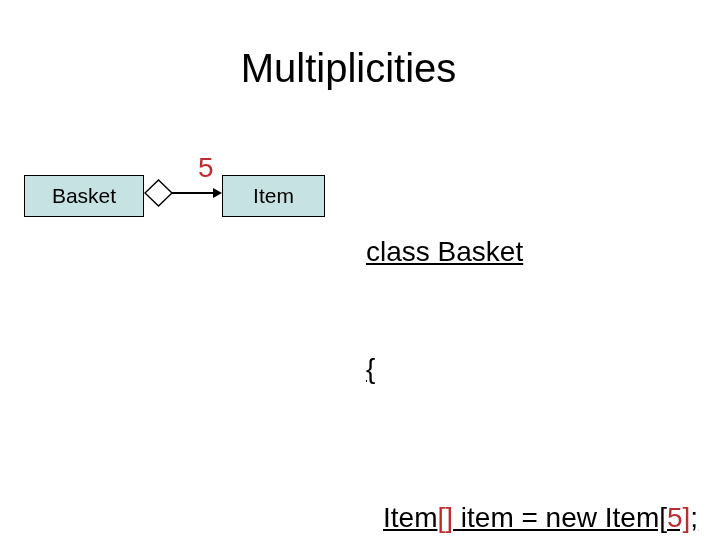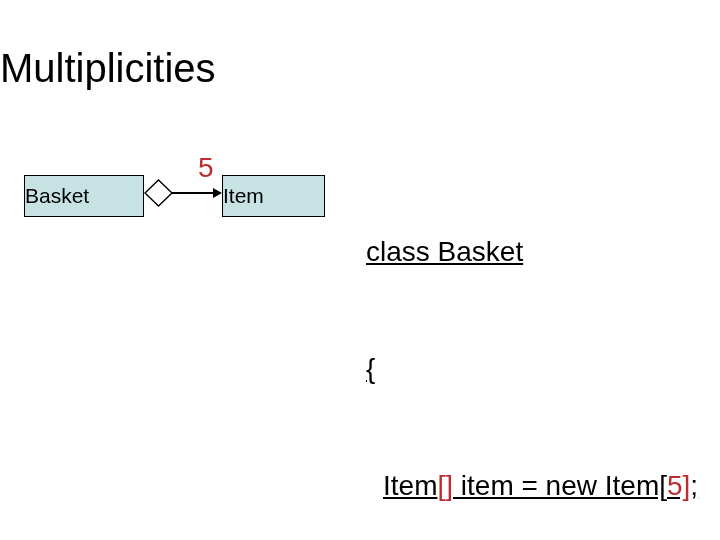--- a/index.html
+++ b/index.html
@@ -18,35 +18,36 @@
     position: relative;
     overflow: hidden;
   }
   .slide { position: absolute; inset: 0; }
 
   .slide-title {
     position: absolute;
     top: 46px;
     left: 0;
     width: 697px;
-    text-align: left;
+    text-align: center;
     font-size: 40px;
     font-weight: 400;
     color: var(--text);
     white-space: nowrap;
   }
 
   .class-box {
     position: absolute;
     top: 175px;
     height: 42px;
     background: var(--box_fill);
     border: 1.5px solid var(--box_border);
     display: flex;
     align-items: center;
+    justify-content: center;
     font-size: 21px;
     color: var(--text);
   }
   .class-box.basket { left: 24px; width: 120px; }
   .class-box.item  { left: 222px; width: 103px; }
 
   .connector-svg {
     position: absolute;
     left: 144px;
     top: 177px;
@@ -66,21 +67,21 @@
   .code-block {
     position: absolute;
     left: 366px;
     top: 154px;
     font-size: 28px;
     line-height: 39px;
     color: var(--text);
     white-space: pre;
   }
   .code-line { white-space: pre; text-decoration: underline; }
-  .code-line.indented { padding-left: 17px; }
+  .code-line.indented { padding-left: 17px; margin-top: 32px; }
   .code-line span { white-space: pre; }
 </style>
 </head>
 <body>
 
 <div class="slide">
 
   <div class="slide-title">Multiplicities</div>
 
   <div class="class-box basket">

